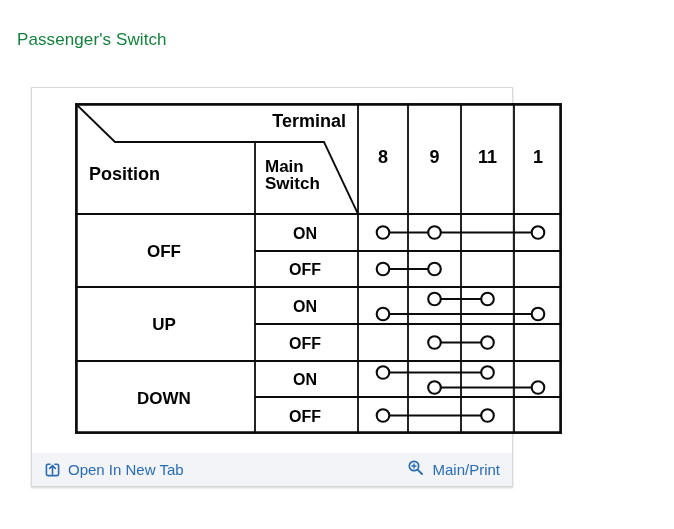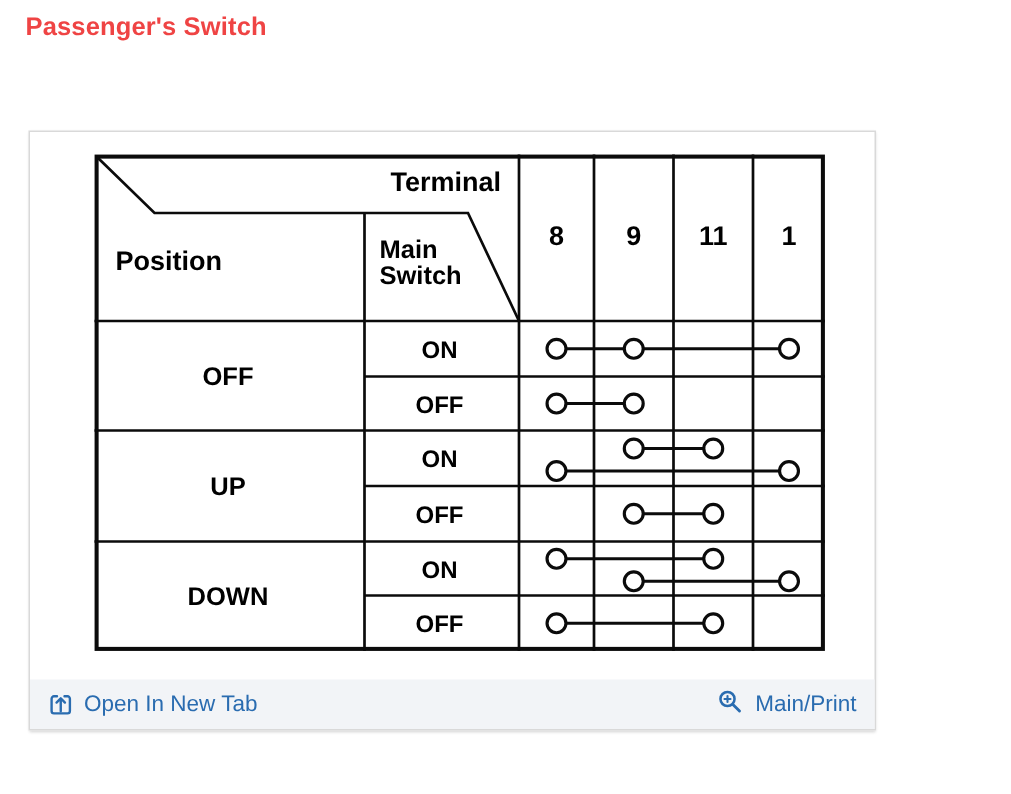--- a/index.html
+++ b/index.html
@@ -2,25 +2,25 @@
 <html style="--link: #2a6cb0; --footer-bg: #f2f4f7;"><head>
 <meta charset="utf-8">
 <style>
   html,body{margin:0;padding:0;}
   body{
     width:674px;height:529px;position:relative;background:#ffffff;
     font-family:"Liberation Sans",sans-serif;overflow:hidden;
     -webkit-font-smoothing:antialiased;
   }
   .page-title{
-    position:absolute;left:17px;top:8px;
-    font-size:17px;font-weight:bold;color:#ef4444;letter-spacing:.1px;
+    position:absolute;left:17px;top:30px;
+    font-size:17px;font-weight:normal;color:#15803d;letter-spacing:.1px;
   }
   .card{
-    position:absolute;left:19px;top:87px;width:565px;height:400px;
+    position:absolute;left:31px;top:87px;width:482px;height:400px;
     background:#fff;border:1px solid #d9d9d9;
     box-shadow:0 1px 2px rgba(0,0,0,.18);
     box-sizing:border-box;
   }
   .table-svg{
     position:absolute;left:43px;top:15px;overflow:visible;
   }
   .grid{stroke:#0b0b0b;stroke-width:1.8;fill:none;}
   .outer{stroke:#0b0b0b;stroke-width:2.7;fill:none;}
   .conn-line{stroke:#0b0b0b;stroke-width:1.9;}

